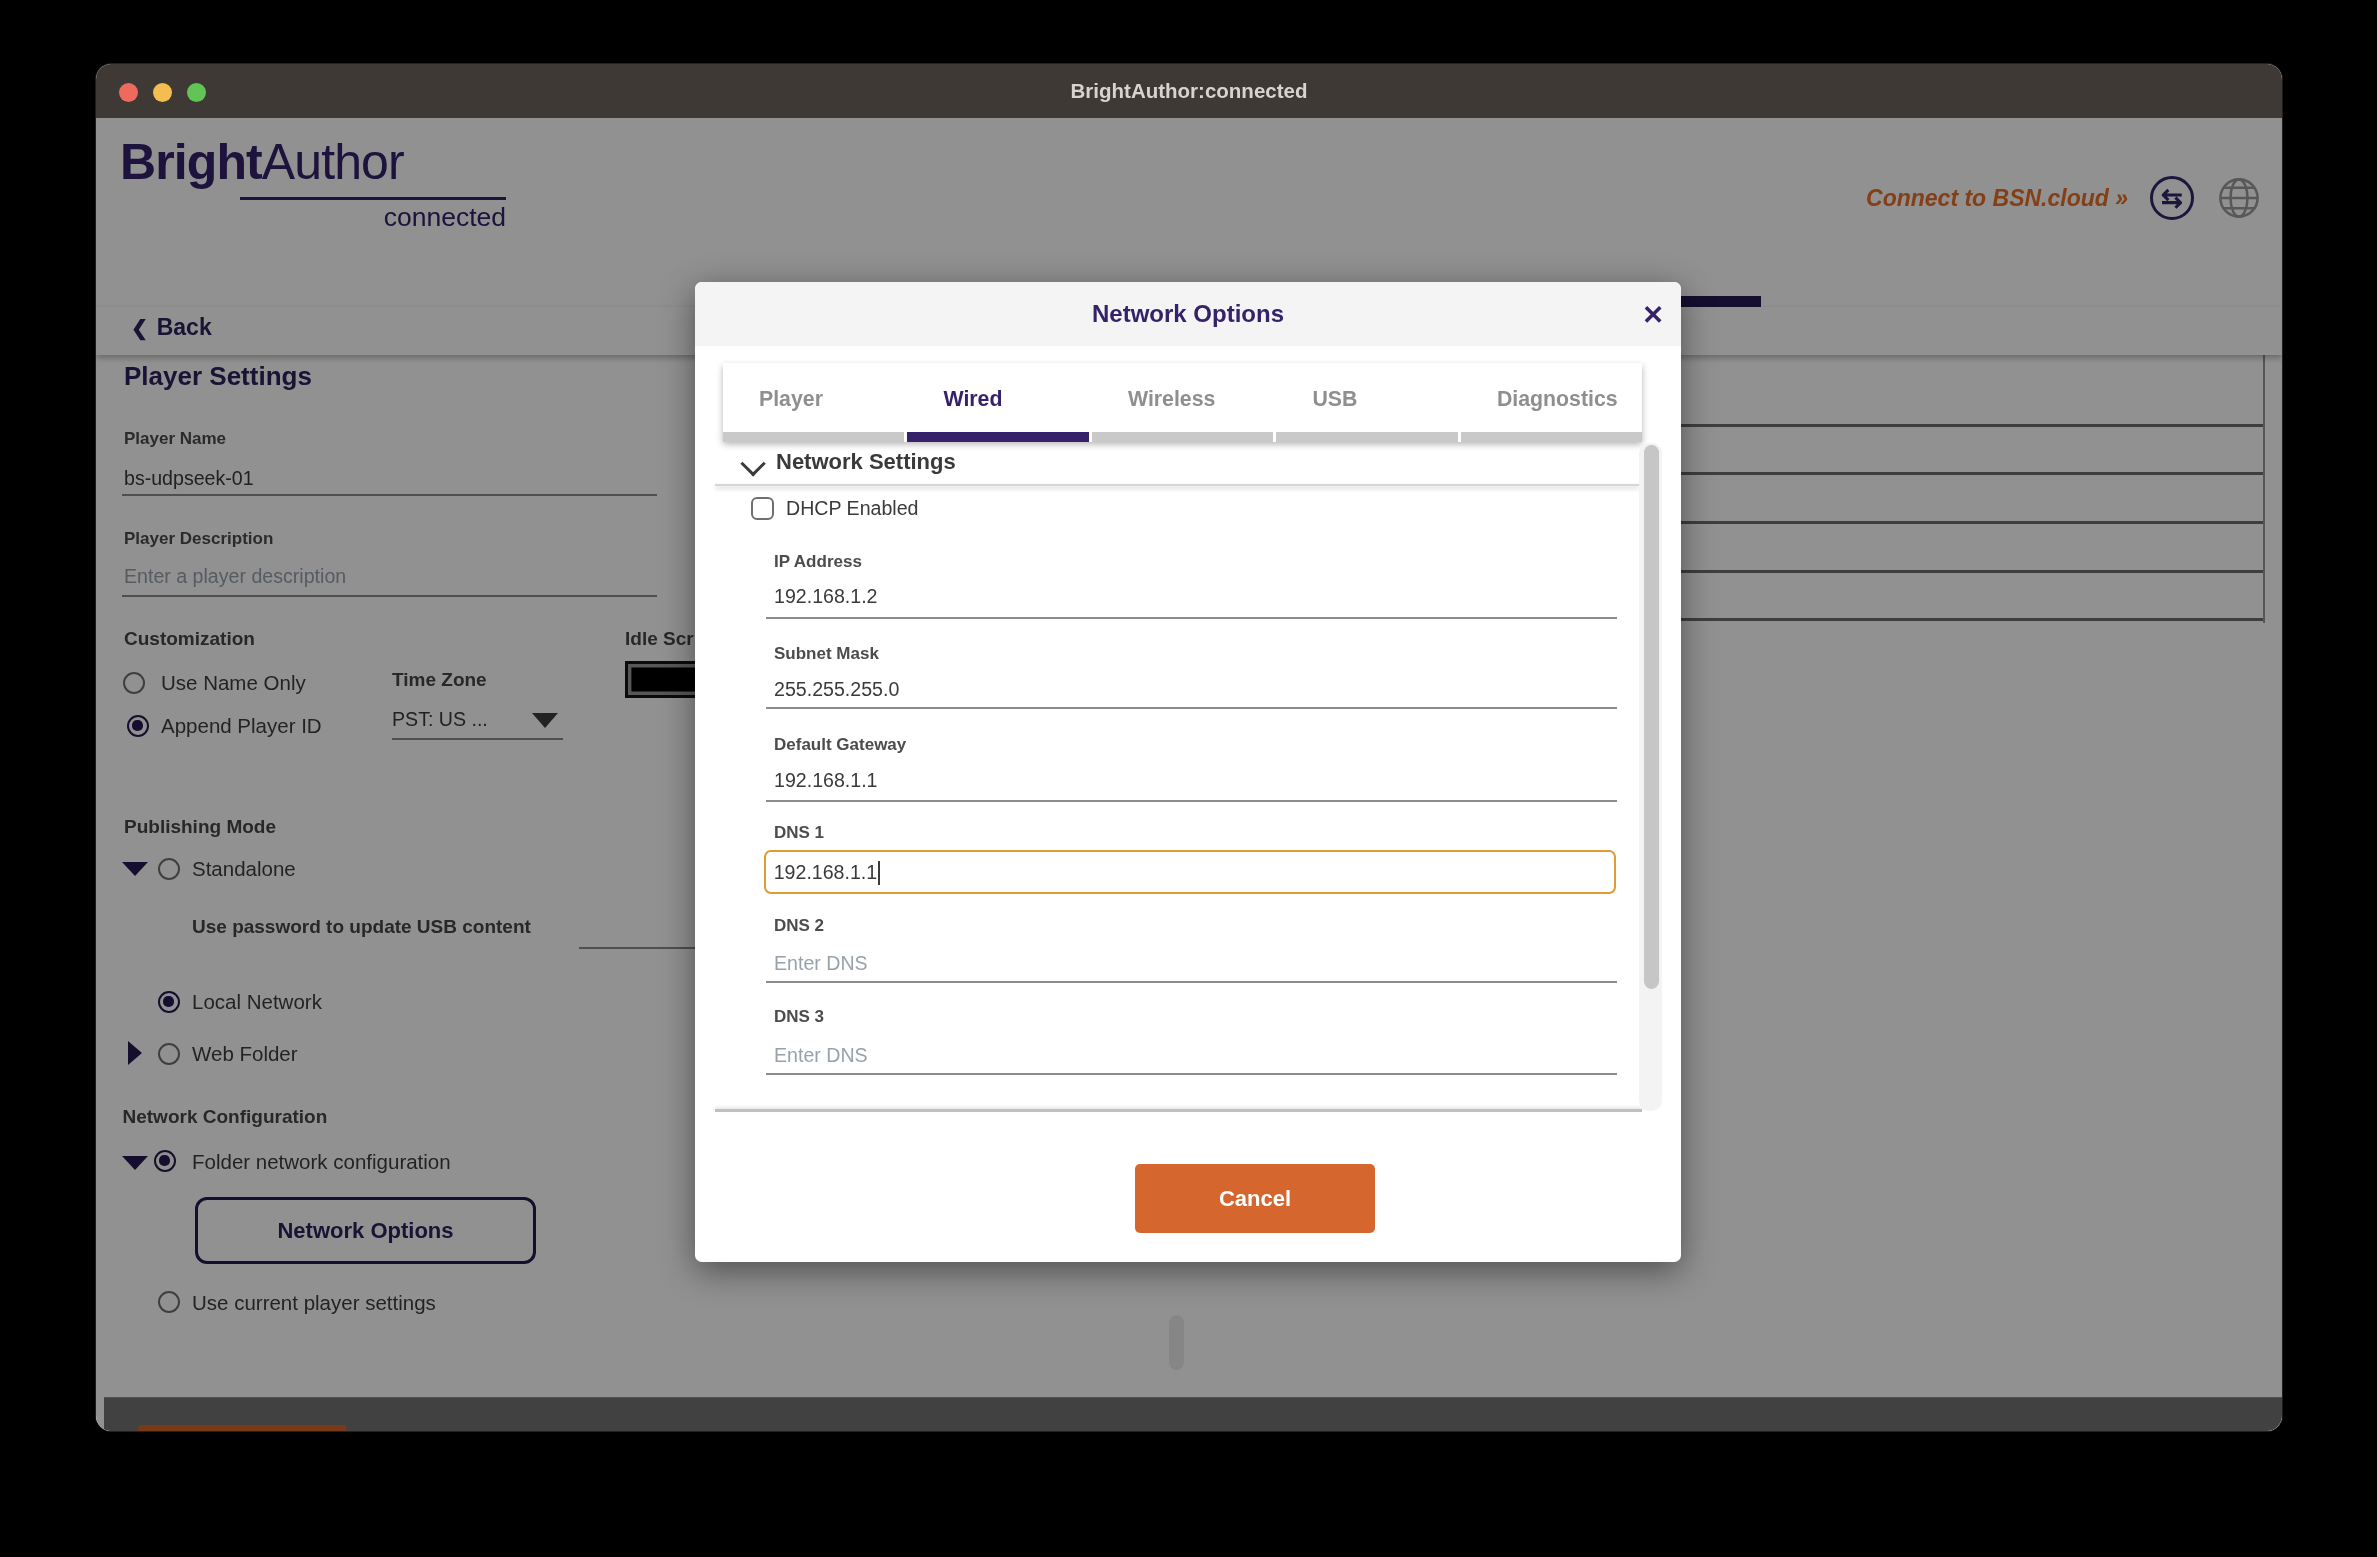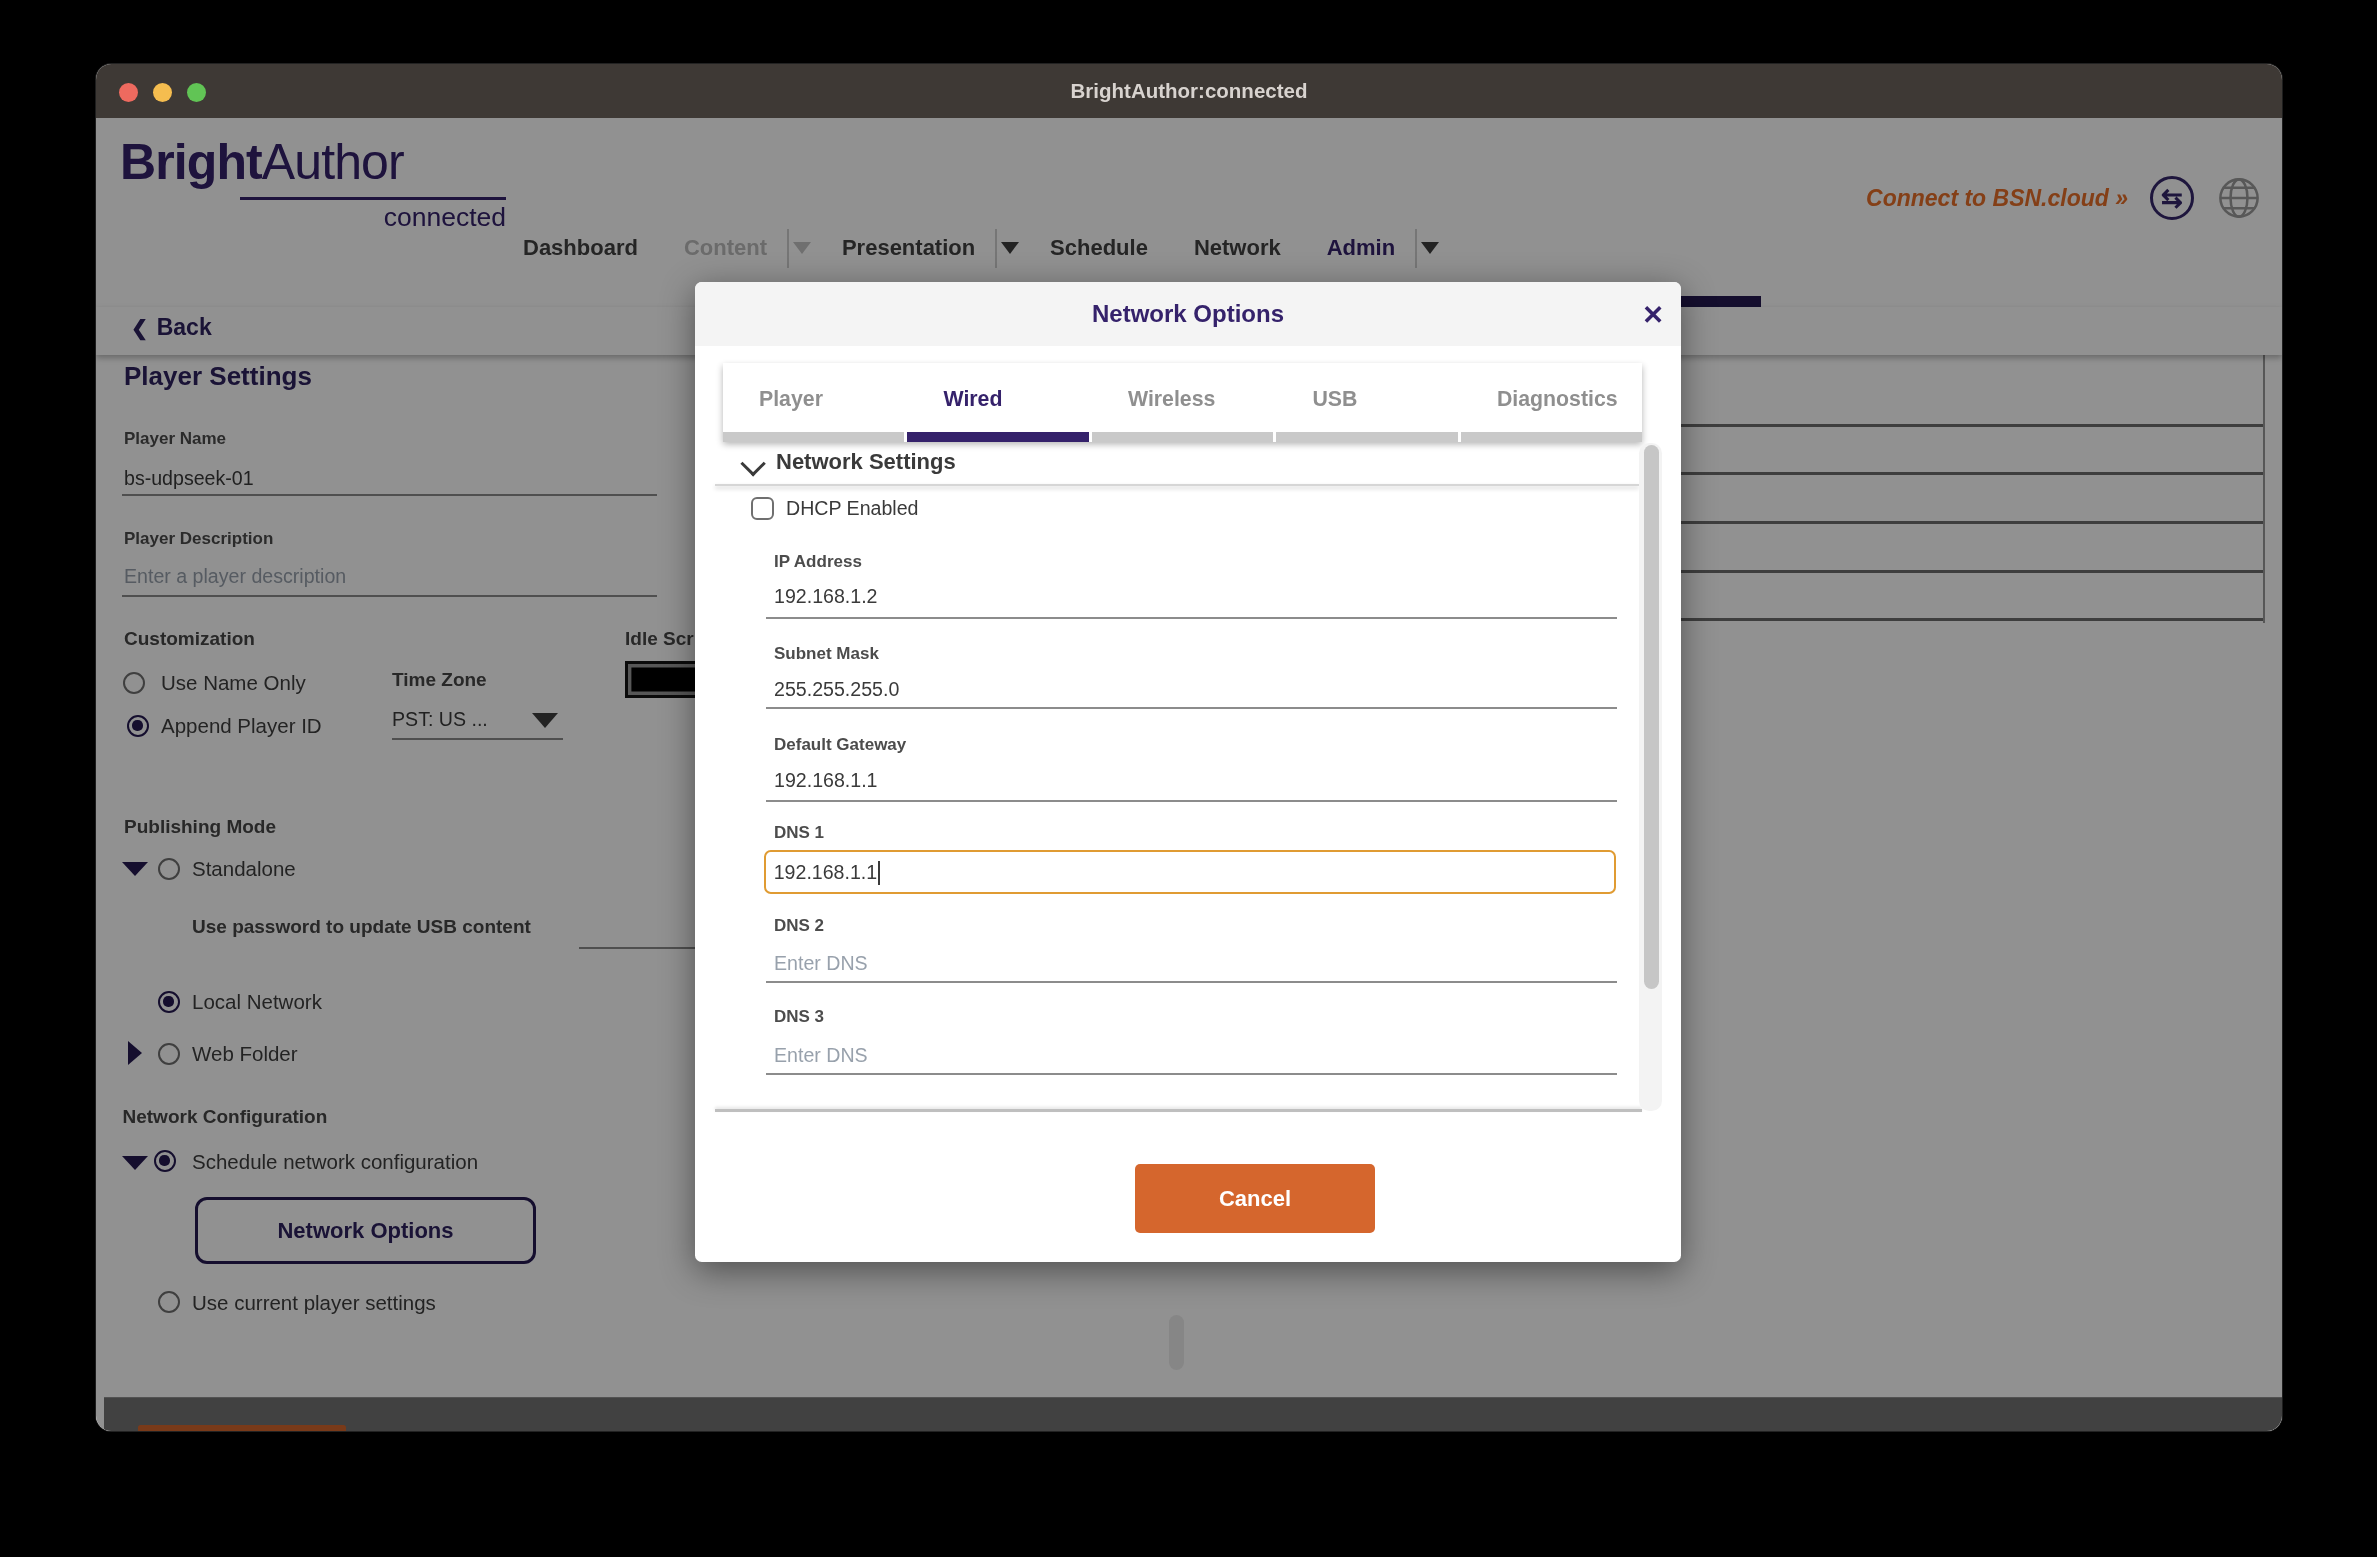--- a/index.html
+++ b/index.html
@@ -98,34 +98,20 @@
   </div>
 
   <div class="content">
 
     <div class="abs" style="left:24px;top:19px;width:367px;height:102px;">
       <div class="logo-main"><span class="logo-bold">Bright</span><span>Author</span></div>
       <div class="logo-under"></div>
       <div class="logo-sub">connected</div>
     </div>
 
-    <div class="nav">
-      <div class="navitem">Dashboard</div>
-      <div class="navitem disabled">Content</div>
-      <div class="navdiv"></div>
-      <div class="dd gray"></div>
-      <div class="navitem">Presentation</div>
-      <div class="navdiv"></div>
-      <div class="dd"></div>
-      <div class="navitem">Schedule</div>
-      <div class="navitem">Network</div>
-      <div class="navitem active">Admin</div>
-      <div class="navdiv"></div>
-      <div class="dd"></div>
-    </div>
     <div class="admin-bar"></div>
 
     <div class="connect">Connect to BSN.cloud »</div>
     <div class="ric" style="left:2054px;width:44px;height:44px;border:3.4px solid #35276b;border-radius:50%;box-sizing:border-box;text-align:center;">
       <span style="font-size:26px;font-weight:bold;color:#35276b;line-height:38px;">⇆</span>
     </div>
     <div class="ric" style="left:2121px;">
       <svg width="44" height="44" viewBox="0 0 52 52">
           <circle class="globe" cx="26" cy="26" r="22"></circle>
           <ellipse class="globe" cx="26" cy="26" rx="10" ry="22"></ellipse>
@@ -179,21 +165,21 @@
     <div class="abs uline" style="left:483px;top:829px;width:128px;"></div>
     <div class="radio sel" style="left:62px;top:873px;"></div>
     <div class="abs rlabel" style="left:96px;top:872px;">Local Network</div>
     <div class="abs tri-right" style="left:32px;top:923px;"></div>
     <div class="radio" style="left:62px;top:925px;"></div>
     <div class="abs rlabel" style="left:96px;top:924px;">Web Folder</div>
 
     <div class="abs lbl" style="left:26.5px;top:988px;">Network Configuration</div>
     <div class="abs tri-down" style="left:26px;top:1038px;"></div>
     <div class="radio sel" style="left:58px;top:1032px;"></div>
-    <div class="abs rlabel" style="left:96px;top:1032px;">Schedule network configuration</div>
+    <div class="abs rlabel" style="left:96px;top:1032px;">Folder network configuration</div>
     <div class="abs outline-btn" style="left:99px;top:1079px;width:341px;height:67px;line-height:61px;"><span>Network Options</span></div>
     <div class="radio" style="left:62px;top:1173px;"></div>
     <div class="abs rlabel" style="left:96px;top:1173px;">Use current player settings</div>
 
     <div class="pgscroll"></div>
 
     <div class="footer">
       <div class="savebtn"><span>Save Setup</span></div>
       <div class="infoicon"><span>i</span></div>
     </div>

